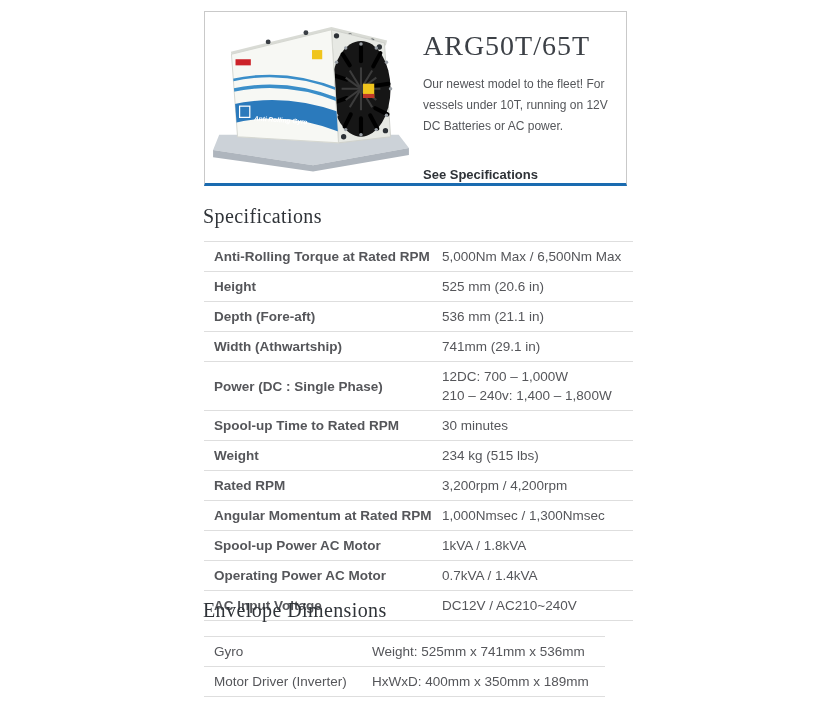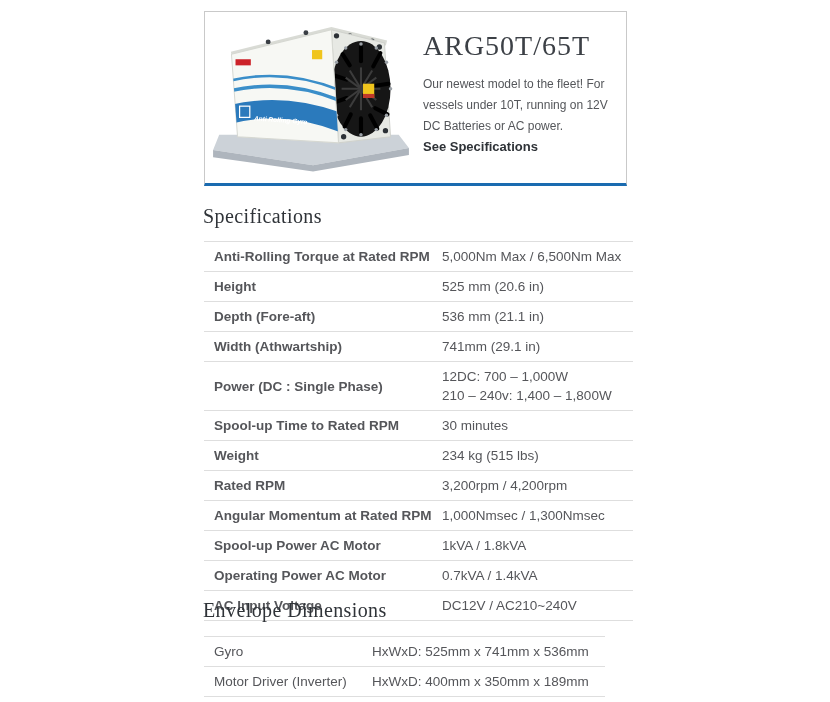--- a/index.html
+++ b/index.html
@@ -14,21 +14,21 @@
     border:1px solid #c9c9c9;border-bottom:3px solid #1a6bb0;
     display:flex;
   }
   .card-img{width:212px;height:100%;display:flex;align-items:center;justify-content:center;}
   .card-img svg{display:block;}
   .card-text{flex:1;padding:14px 8px 0 6px;box-sizing:border-box;}
   .card-title{
     font-family:"Liberation Serif",serif;font-weight:400;
     font-size:28px;letter-spacing:1px;color:#3c4046;margin:4px 0 12px;
   }
-  .card-desc{font-size:12px;line-height:21px;color:#54565a;margin:0 0 0;}
+  .card-desc{font-size:12px;line-height:21px;color:#54565a;margin:0 0 28px;}
   .card-desc span{display:block;}
   .card-link{font-size:13px;font-weight:700;color:#2e3237;text-decoration:none;cursor:pointer;}
   
   .section-heading{
     position:absolute;font-family:"Liberation Serif",serif;font-weight:400;
     font-size:20px;letter-spacing:.4px;color:#2f3338;line-height:28px;margin:4px;
   }
   #spec-heading{left:199px;top:198px;}
   #env-heading{left:199px;top:592px;}
   
@@ -203,20 +203,20 @@
       </tr>
     </tbody>
 </table>
 
 <h2 class="section-heading" id="env-heading">Envelope Dimensions</h2>
 
 <table class="data-table" id="env-table">
   <tbody>
       <tr>
         <td class="lbl">Gyro</td>
-        <td class="val">HxWxD: 525mm x 741mm x 536mm</td>
+        <td class="val">Weight: 525mm x 741mm x 536mm</td>
       </tr>
       <tr>
         <td class="lbl">Motor Driver (Inverter)</td>
         <td class="val">HxWxD: 400mm x 350mm x 189mm</td>
       </tr>
     </tbody>
 </table>
 
 </body></html>

